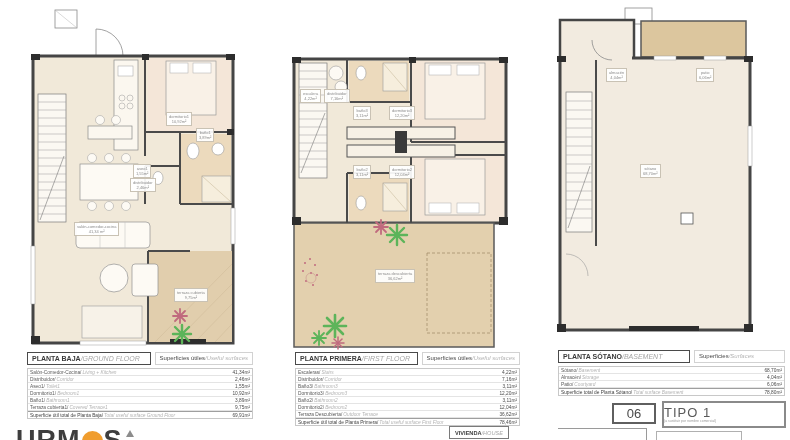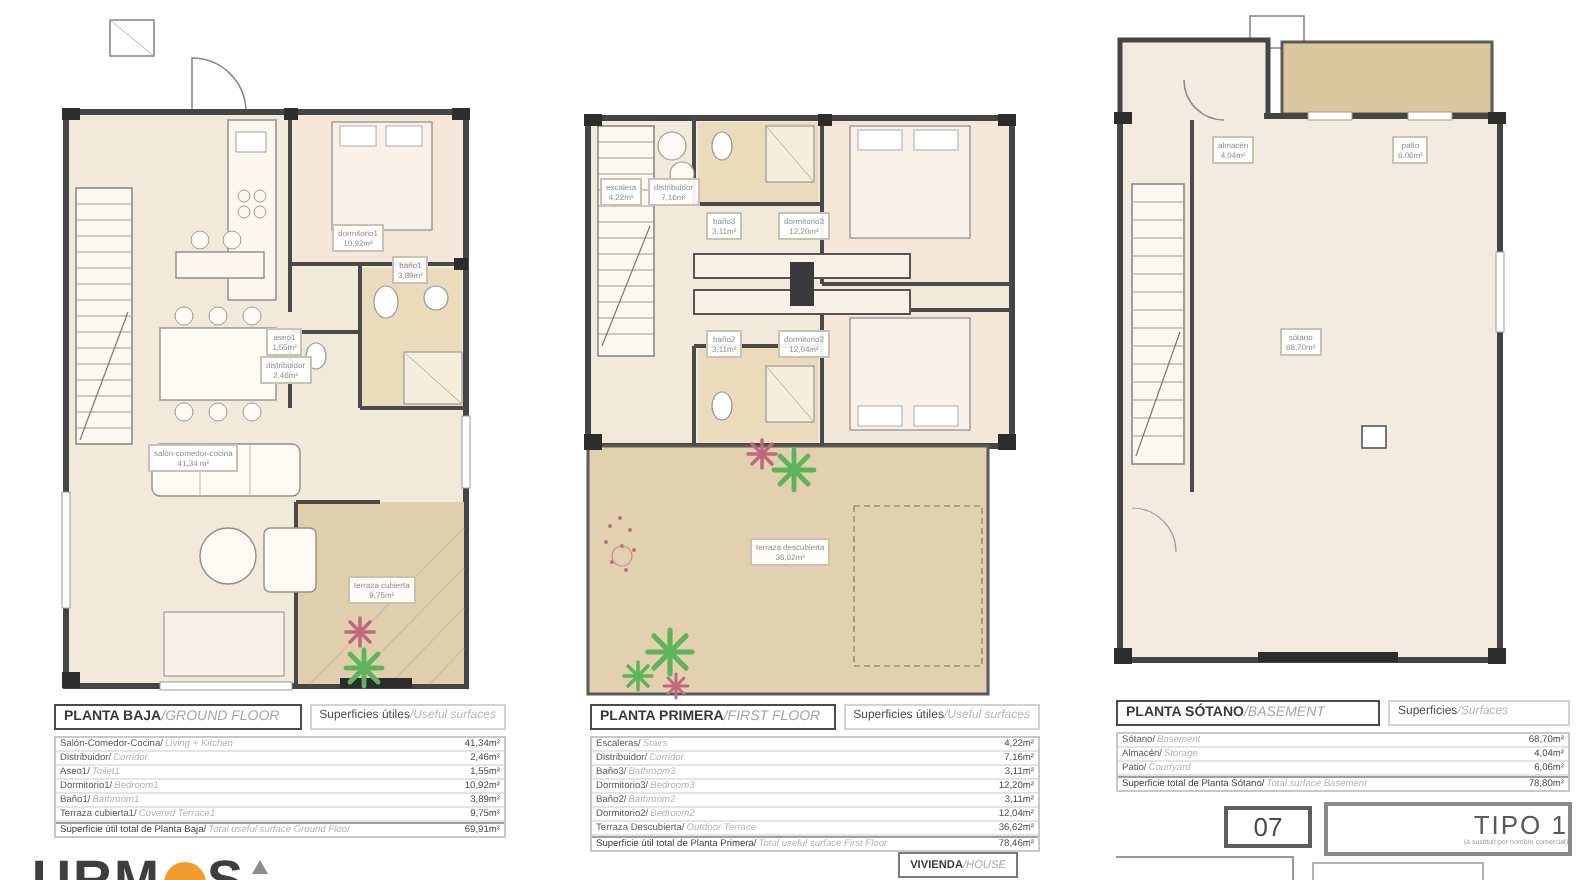--- a/index.html
+++ b/index.html
@@ -26,21 +26,21 @@
   .r-en{font-style:italic;color:#b3b3b3;margin-left:1px}
   .r-val{margin-left:auto;color:#4a4a4a}
   .vivienda-box{position:absolute;left:449px;top:426px;width:58px;height:11px;border:1px solid #7a7a7a;
                 display:flex;align-items:center;justify-content:center;font-size:5.6px;font-weight:bold;
                 color:#3c3c3c;background:#fff;white-space:nowrap}
   .vivienda-box .en{font-weight:normal;font-style:italic;color:#a8a8a8}
   .num-box{position:absolute;left:612px;top:403px;width:44px;height:21px;border:2px solid #5f5f5f;
            display:flex;align-items:center;justify-content:center;font-size:13px;color:#4a4a4a;
            background:#fff;box-sizing:border-box}
   .tipo-box{position:absolute;left:662px;top:401px;width:124px;height:27px;border:2px solid #8a8a8a;
-            display:flex;flex-direction:column;align-items:flex-end;justify-content:center;
+            display:flex;flex-direction:column;align-items:flex-start;justify-content:center;
             background:#fff;box-sizing:border-box}
   .tipo-box .tipo{font-size:13px;color:#5a5a5a;letter-spacing:1px;line-height:13px}
   .tipo-box .sub{font-size:3.5px;color:#9a9a9a;line-height:4px}
   .partial-box{position:absolute;left:656px;top:431px;width:84px;height:9px;border:1px solid #b0b0b0;
                border-bottom:none;background:#fff}
   .frame-line{position:absolute;left:558px;top:428px;width:88px;height:12px;
               border-top:1px solid #9a9a9a;border-right:1px solid #9a9a9a}
   .logo{position:absolute;left:16px;top:426px;display:flex;align-items:flex-start;height:30px}
   .logo .word{font-size:27px;font-weight:800;color:#3e3e3e;letter-spacing:1px;line-height:28px}
   .logo .dot{width:21px;height:21px;border-radius:50%;background:#f09d2e;margin:5px 1px 0 1px}
@@ -484,21 +484,21 @@
 </div>
 
 <div class="vivienda-box">
   <span>VIVIENDA</span>
     <span class="en">/HOUSE</span>
 </div>
 
 <div class="frame-line"></div>
 
 <div class="num-box">
-  <span>07</span>
+  <span>06</span>
 </div>
 
 <div class="tipo-box">
   <div class="tipo">TIPO 1</div>
   <div class="sub">(a sustituir por nombre comercial)</div>
 </div>
 
 <div class="partial-box"></div>
 
 <div class="logo">

